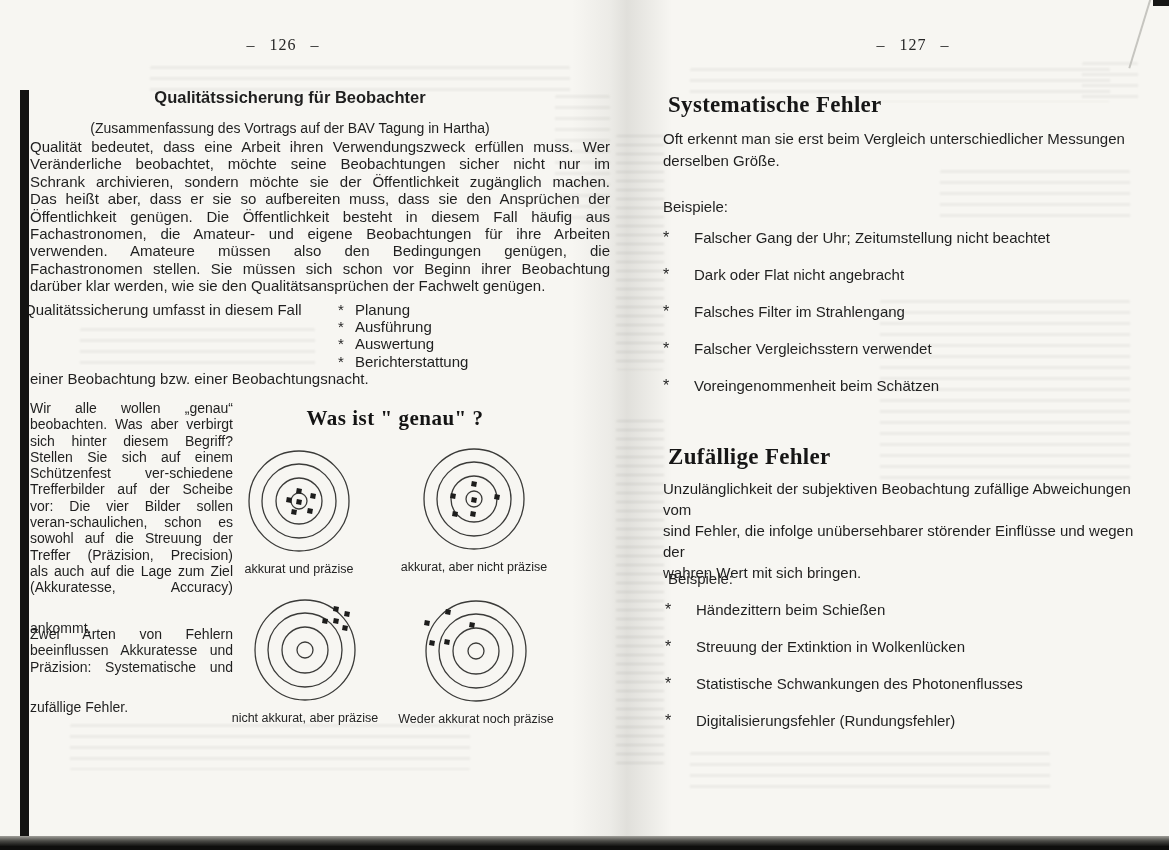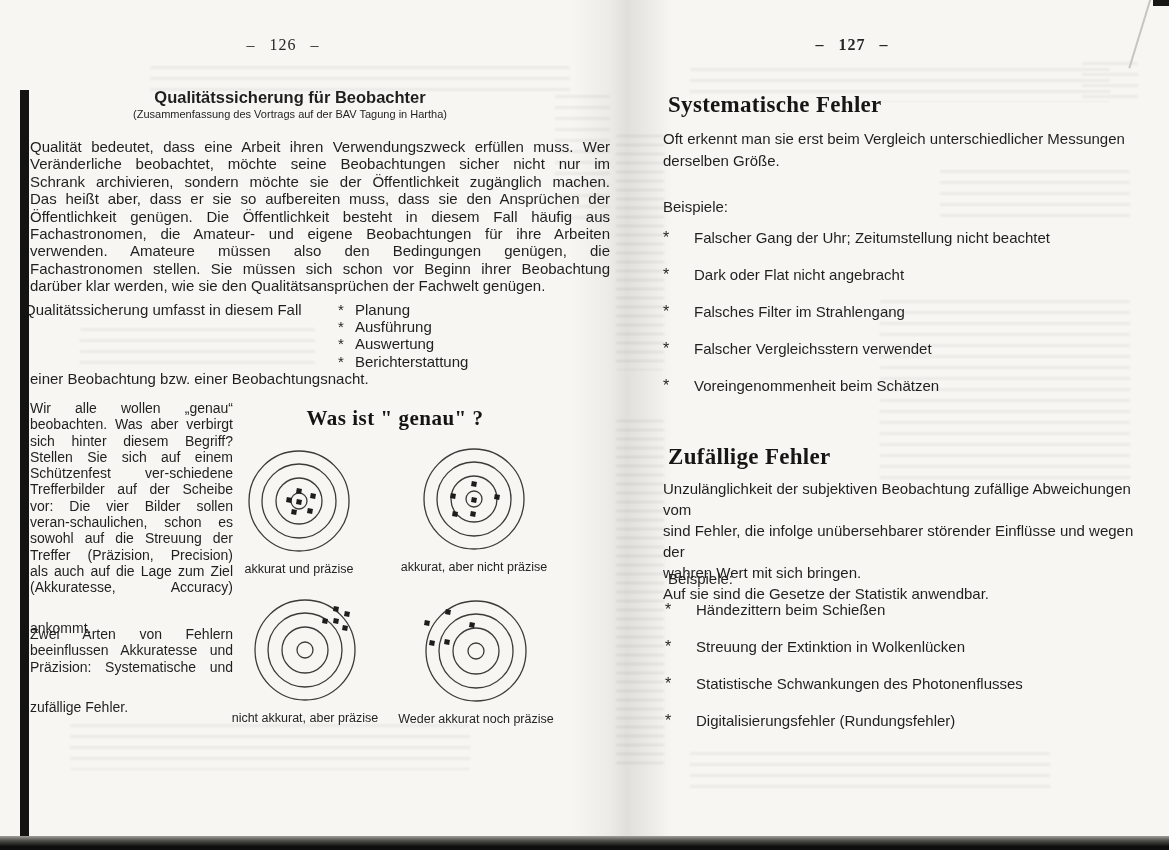--- a/index.html
+++ b/index.html
@@ -60,21 +60,21 @@
   <div class="smudge fine" style="left:616px;top:420px;width:48px;height:345px;"></div>
   <div class="smudge faint" style="left:880px;top:300px;width:250px;height:180px;"></div>
   <div class="smudge faint" style="left:940px;top:170px;width:190px;height:55px;"></div>
   <div class="smudge faint" style="left:690px;top:752px;width:360px;height:38px;"></div>
   <div class="smudge faint" style="left:1082px;top:62px;width:56px;height:44px;"></div>
 
   <div>
     <div class="abs pageno" style="left:193px;top:36px;width:180px;">– 126 –</div>
 
     <div class="abs" style="left:20px;top:88px;width:540px;text-align:center;font-weight:bold;font-size:16.5px;">Qualitätssicherung für Beobachter</div>
-    <div class="abs" style="left:20px;top:108px;width:540px;text-align:center;font-size:11px;">(Zusammenfassung des Vortrags auf der BAV Tagung in Hartha)</div>
+    <div class="abs" style="left:20px;top:120px;width:540px;text-align:center;font-size:14px;">(Zusammenfassung des Vortrags auf der BAV Tagung in Hartha)</div>
 
     <div class="abs jblock" style="left:30px;top:138px;width:580px;">
         <div class="jline">Qualität bedeutet, dass eine Arbeit ihren Verwendungszweck erfüllen muss. Wer</div>
         <div class="jline">Veränderliche beobachtet, möchte seine Beobachtungen sicher nicht nur im</div>
         <div class="jline">Schrank archivieren, sondern möchte sie der Öffentlichkeit zugänglich machen.</div>
         <div class="jline">Das heißt aber, dass er sie so aufbereiten muss, dass sie den Ansprüchen der</div>
         <div class="jline">Öffentlichkeit genügen. Die Öffentlichkeit besteht in diesem Fall häufig aus</div>
         <div class="jline">Fachastronomen, die Amateur- und eigene Beobachtungen für ihre Arbeiten</div>
         <div class="jline">verwenden. Amateure müssen also den Bedingungen genügen, die</div>
         <div class="jline">Fachastronomen stellen. Sie müssen sich schon vor Beginn ihrer Beobachtung</div>
@@ -180,21 +180,21 @@
           <rect x="-30.6" y="-41.6" width="5.2" height="5.2" fill="#1d1d1c" transform="rotate(10 -28 -39)"></rect>
           <rect x="-6.6" y="-28.6" width="5.2" height="5.2" fill="#1d1d1c" transform="rotate(10 -4 -26)"></rect>
           <rect x="-46.6" y="-10.6" width="5.2" height="5.2" fill="#1d1d1c" transform="rotate(10 -44 -8)"></rect>
           <rect x="-31.6" y="-11.6" width="5.2" height="5.2" fill="#1d1d1c" transform="rotate(10 -29 -9)"></rect>
         </svg>
       <div class="cap">Weder akkurat noch präzise</div>
     </div>
   </div>
 
   <div>
-    <div class="abs pageno" style="left:762px;top:36px;width:180px;font-weight:bold;">– 127 –</div>
+    <div class="abs pageno" style="left:823px;top:36px;width:180px;">– 127 –</div>
 
     <div class="abs serif-head sec-head" style="left:668px;top:92px;">Systematische Fehler</div>
     <div class="abs ragged" style="left:663px;top:128px;width:480px;">
         <div class="jline">Oft erkennt man sie erst beim Vergleich unterschiedlicher Messungen</div>
         <div class="jline">derselben Größe.</div>
       </div>
     <div class="abs examples" style="left:663px;top:198px;">Beispiele:</div>
     <div class="abs" style="left:663px;top:228px;width:470px;">
         <div class="bullet-row">
           <span class="bullet-mark">*</span>
@@ -216,21 +216,20 @@
           <span class="bullet-mark">*</span>
           <span class="bullet-text">Voreingenommenheit beim Schätzen</span>
         </div>
       </div>
 
     <div class="abs serif-head sec-head" style="left:668px;top:444px;">Zufällige Fehler</div>
     <div class="abs ragged" style="left:663px;top:478px;width:490px;line-height:21px;">
         <div class="jline">Unzulänglichkeit der subjektiven Beobachtung zufällige Abweichungen vom</div>
         <div class="jline">sind Fehler, die infolge unübersehbarer störender Einflüsse und wegen der</div>
         <div class="jline">wahren Wert mit sich bringen.</div>
-        <div class="jline">Auf sie sind die Gesetze der Statistik anwendbar.</div>
       </div>
     <div class="abs examples" style="left:668px;top:570px;">Beispiele:</div>
     <div class="abs" style="left:665px;top:600px;width:470px;">
         <div class="bullet-row">
           <span class="bullet-mark">*</span>
           <span class="bullet-text">Händezittern beim Schießen</span>
         </div>
         <div class="bullet-row">
           <span class="bullet-mark">*</span>
           <span class="bullet-text">Streuung der Extinktion in Wolkenlücken</span>

